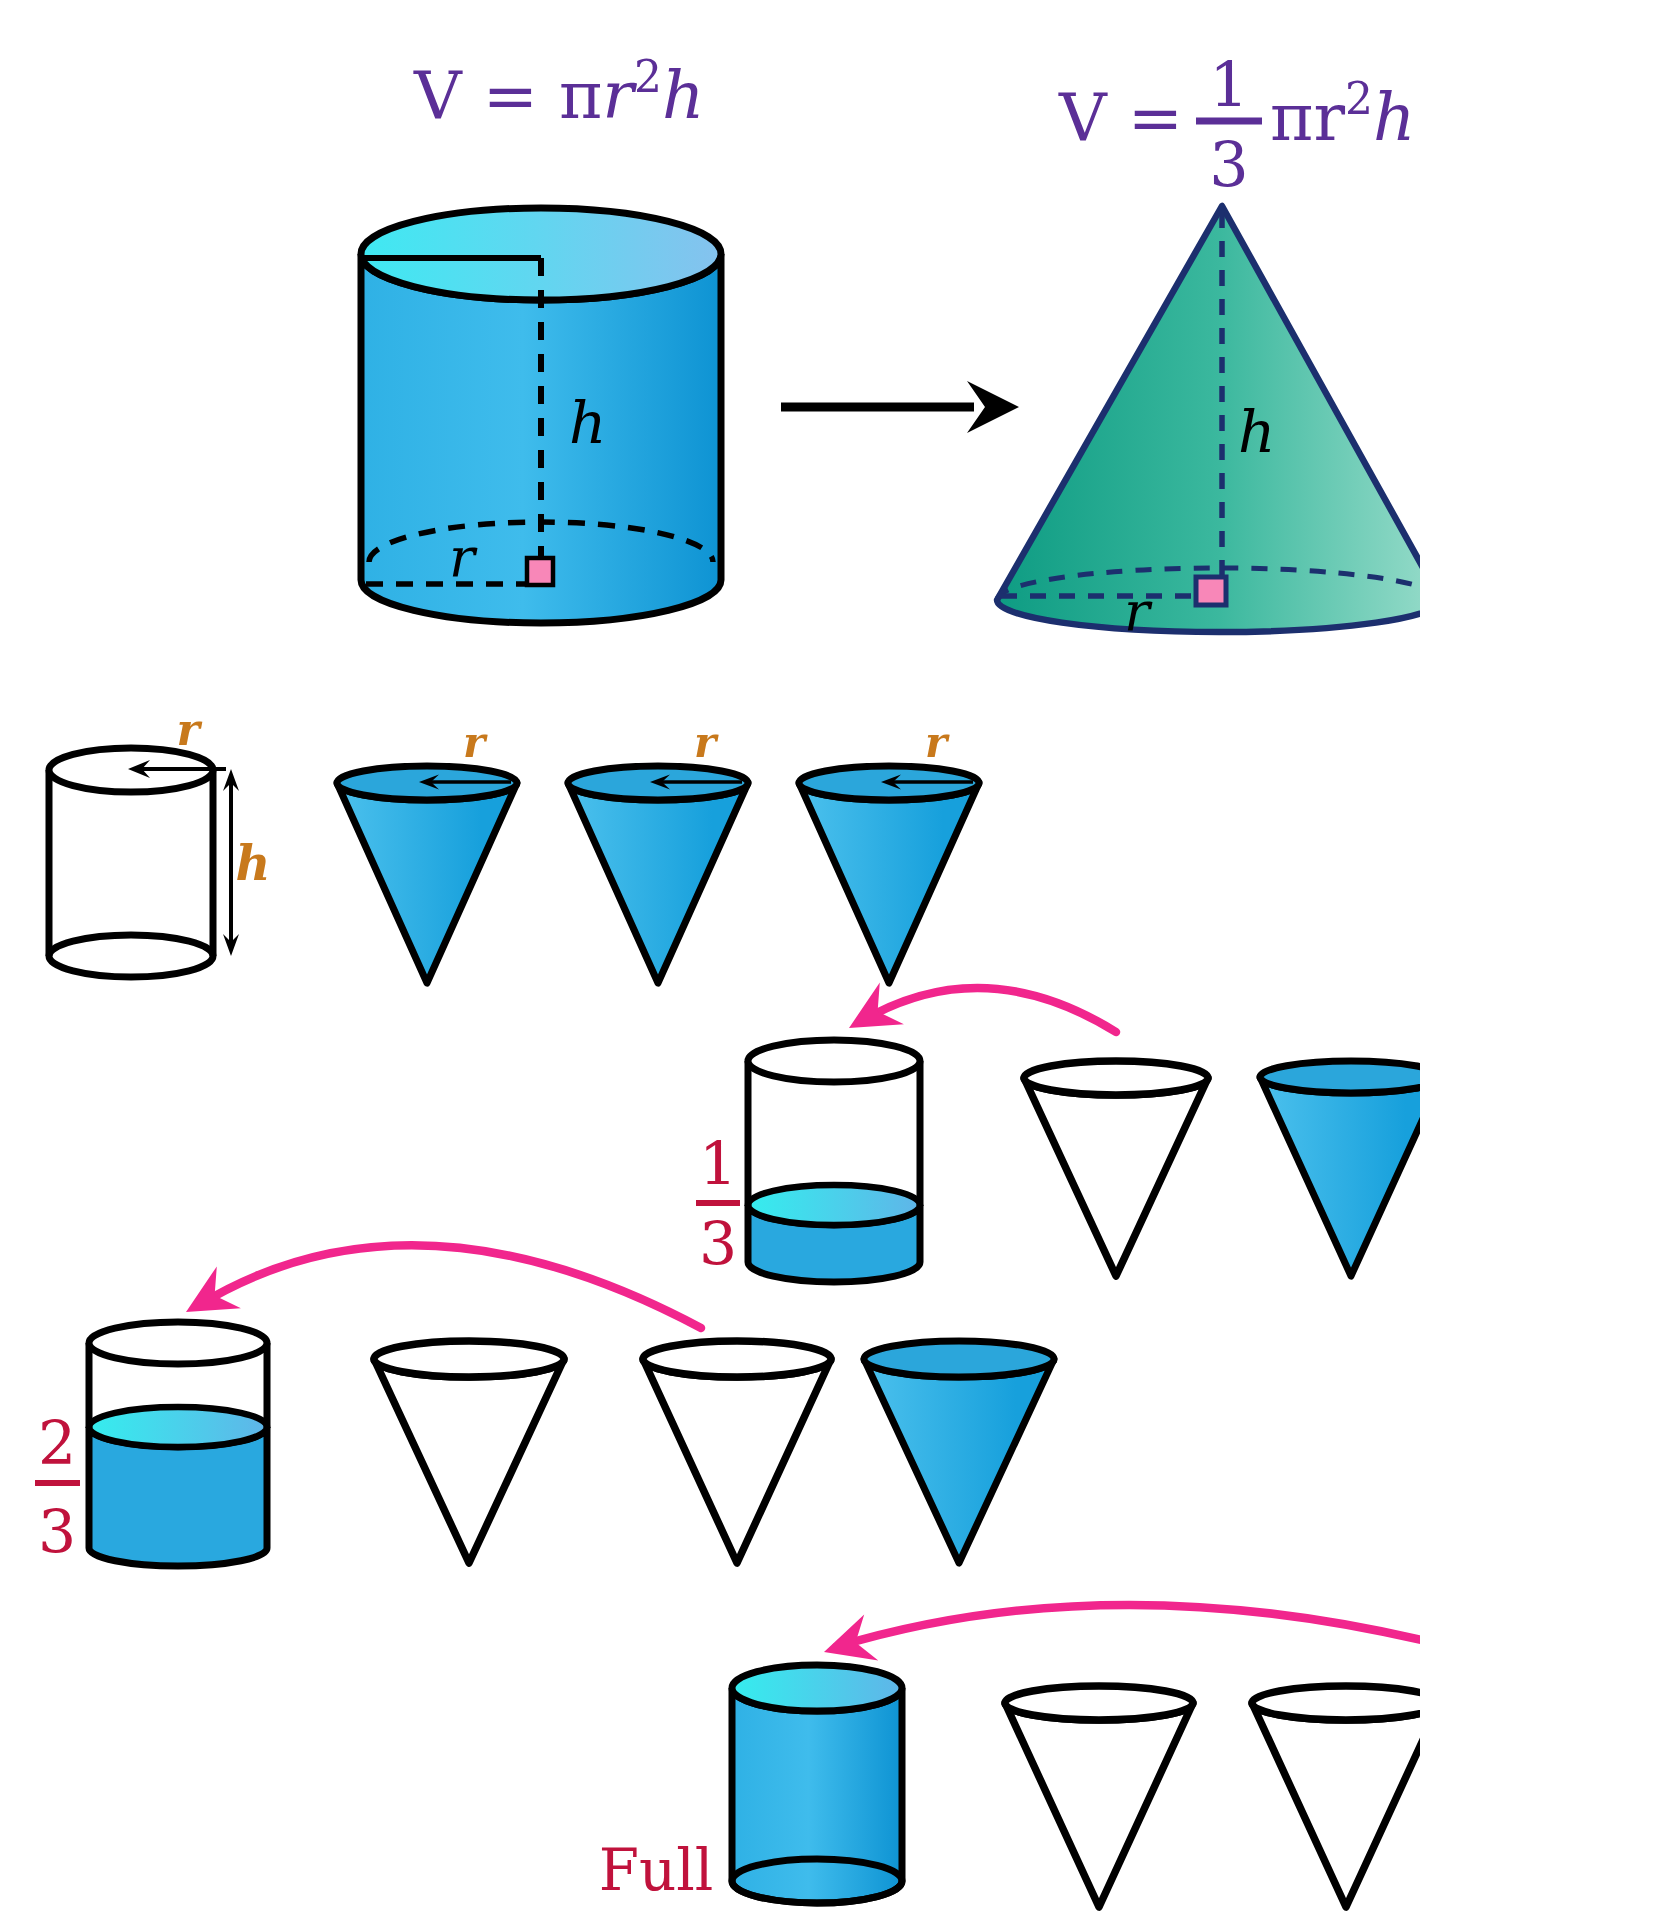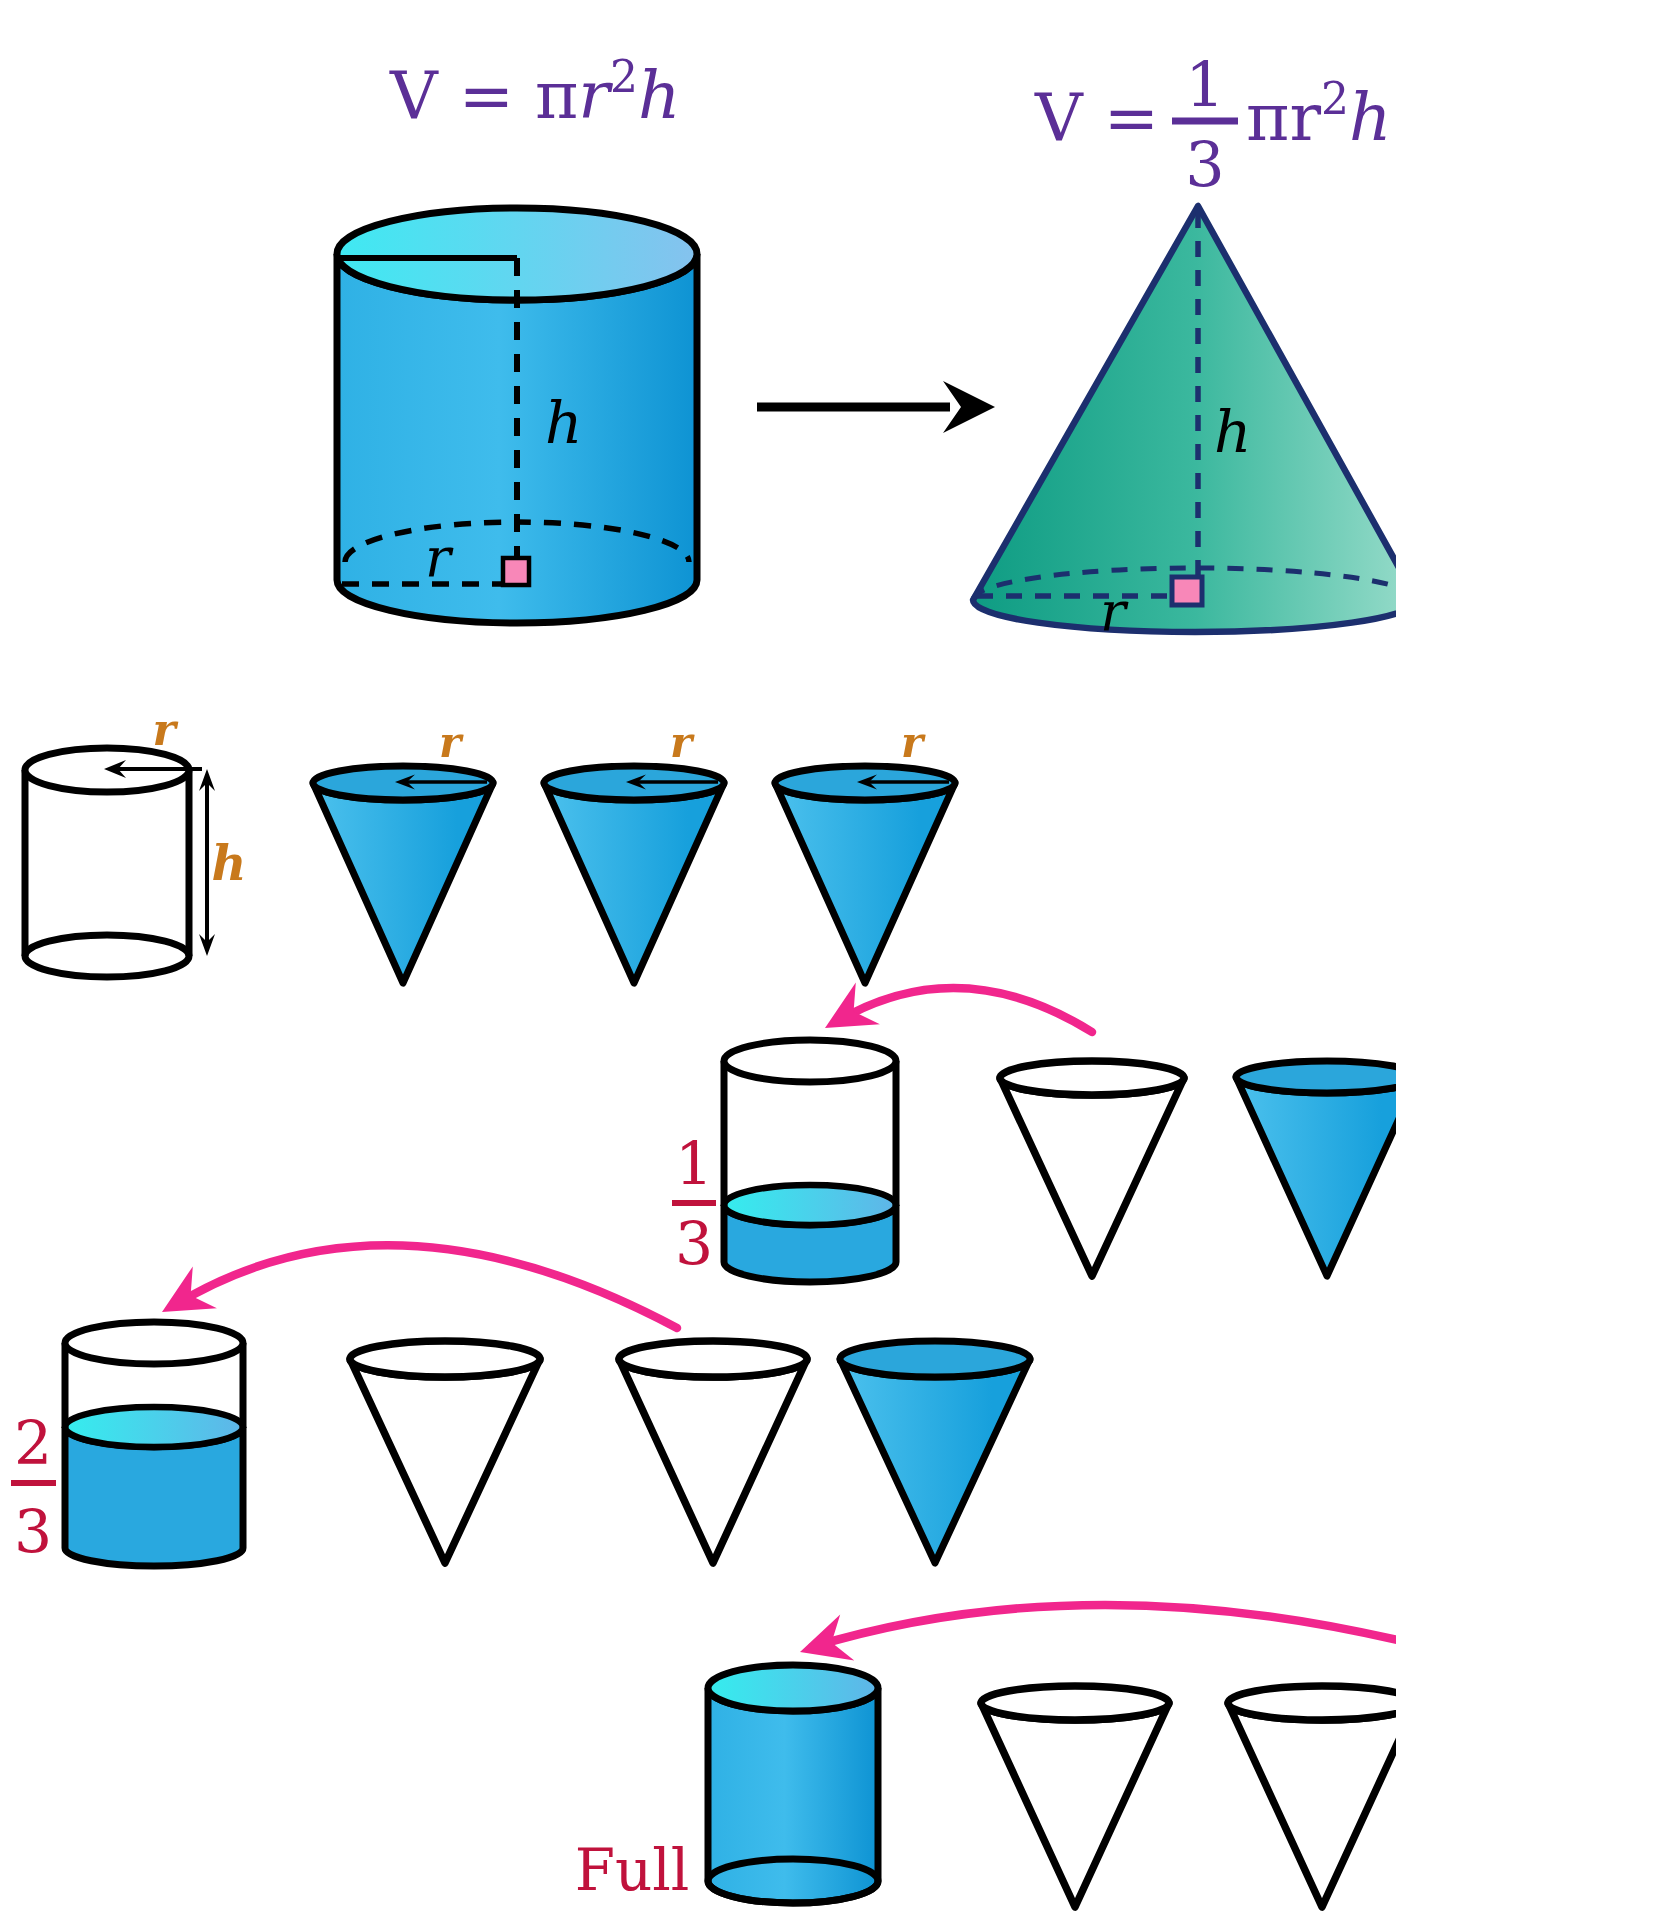--- a/index.html
+++ b/index.html
@@ -1,16 +1,16 @@
 <!DOCTYPE html>
 <html><head>
 <meta charset="utf-8">
 <style>
   html,body{margin:0;padding:0;background:#fff;}
-  .stage{width:1396px;height:1922px;position:relative;background:#fff;overflow:hidden;}
+  .stage{width:1396px;height:1922px;position:relative;background:#fff;overflow:hidden;margin-left:24px;}
   svg{position:absolute;left:0;top:0;}
   text{font-family:"DejaVu Serif","Liberation Serif",serif;}
   .orange-lab{font-family:"DejaVu Serif","Liberation Serif",serif;font-weight:bold;font-style:italic;}
 </style>
 </head>
 <body>
 
 <div class="stage">
 <svg width="1667" height="1922" viewBox="0 0 1667 1922">
   <defs>

